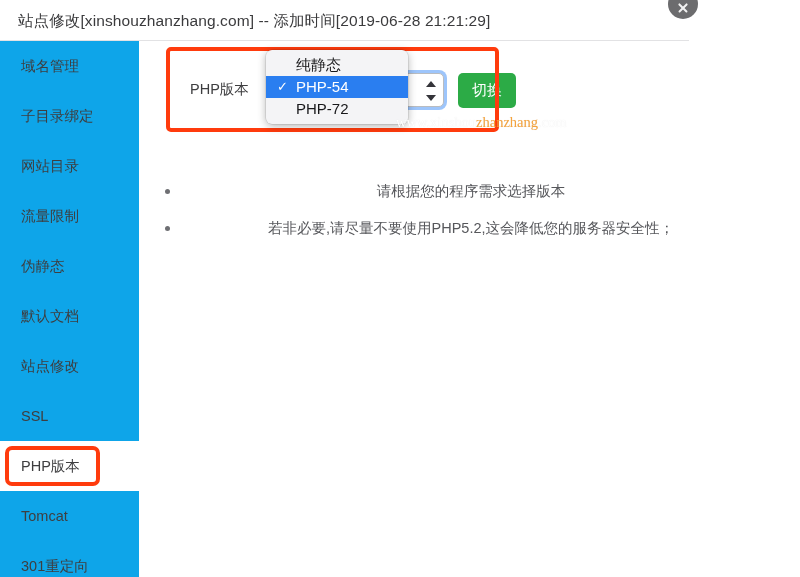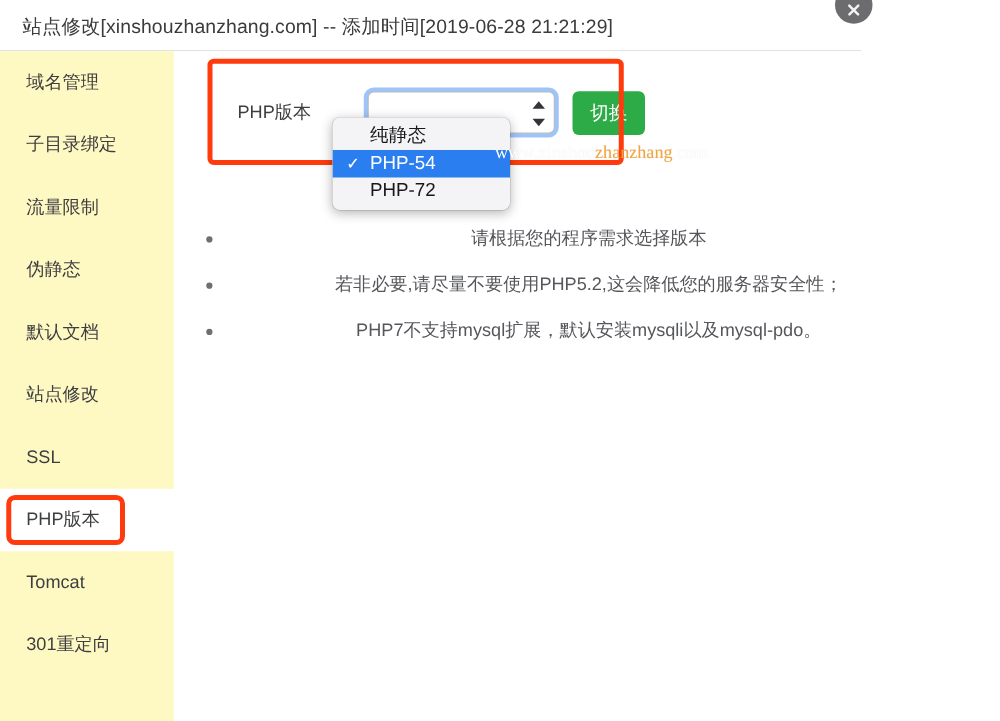--- a/index.html
+++ b/index.html
@@ -66,21 +66,21 @@
   .close-button::before { transform: rotate(45deg); }
   .close-button::after  { transform: rotate(-45deg); }
 
   
   .sidebar {
     position: absolute;
     left: 0;
     top: 41px;
     width: 159px;
     height: 536px;
-    background: #fef9c3;
+    background: #0ea5e9;
     border-right: 1px solid #e2e2e4;
     box-sizing: border-box;
   }
   .side-item {
     position: relative;
     height: 50px;
     line-height: 50px;
     padding-left: 21px;
     font-size: 14.5px;
     color: #3e3e40;
@@ -192,21 +192,20 @@
     left: 127px;
     top: 9px;
     width: 142px;
     background: #f4f4f6;
     border-radius: 6px;
     box-shadow: 0 2px 9px rgba(0,0,0,0.30), 0 0 0 0.5px rgba(0,0,0,0.14);
     padding: 4px 0;
     box-sizing: border-box;
     z-index: 8;
     overflow: hidden;
-    margin-top: 44px;
   }
   .dd-option {
     position: relative;
     height: 22px;
     line-height: 22px;
     padding-left: 30px;
     font-size: 15px;
     color: #18181a;
     white-space: nowrap;
     cursor: default;
@@ -290,20 +289,21 @@
 <div id="app">
 
   <div class="header">
     <div class="header-title">站点修改[xinshouzhanzhang.com] -- 添加时间[2019-06-28 21:21:29]</div>
     <div class="close-button"></div>
   </div>
 
   <div class="sidebar" id="sidebar">
       <div class="side-item"><span class="side-label">域名管理</span></div>
       <div class="side-item"><span class="side-label">子目录绑定</span></div>
+      <div class="side-item"><span class="side-label">网站目录</span></div>
       <div class="side-item"><span class="side-label">流量限制</span></div>
       <div class="side-item"><span class="side-label">伪静态</span></div>
       <div class="side-item"><span class="side-label">默认文档</span></div>
       <div class="side-item"><span class="side-label">站点修改</span></div>
       <div class="side-item"><span class="side-label">SSL</span></div>
       <div class="side-item active"><span class="side-label">PHP版本</span><span class="side-highlight"></span></div>
       <div class="side-item"><span class="side-label">Tomcat</span></div>
       <div class="side-item"><span class="side-label">301重定向</span></div>
     </div>
 
@@ -330,16 +330,15 @@
 
     <div class="php-row-highlight"></div>
 
     <div class="watermark">
       <span>www.xinshou</span><span class="wm-accent">zhanzhang</span><span>.com</span>
     </div>
 
     <div class="notes" id="notes">
         <div class="note-item"><span class="note-bullet"></span><span>请根据您的程序需求选择版本</span></div>
         <div class="note-item"><span class="note-bullet"></span><span>若非必要,请尽量不要使用PHP5.2,这会降低您的服务器安全性；</span></div>
-        <div class="note-item"><span class="note-bullet"></span><span>PHP7不支持mysql扩展，默认安装mysqli以及mysql-pdo。</span></div>
       </div>
   </div>
 </div>
 
 </body></html>

